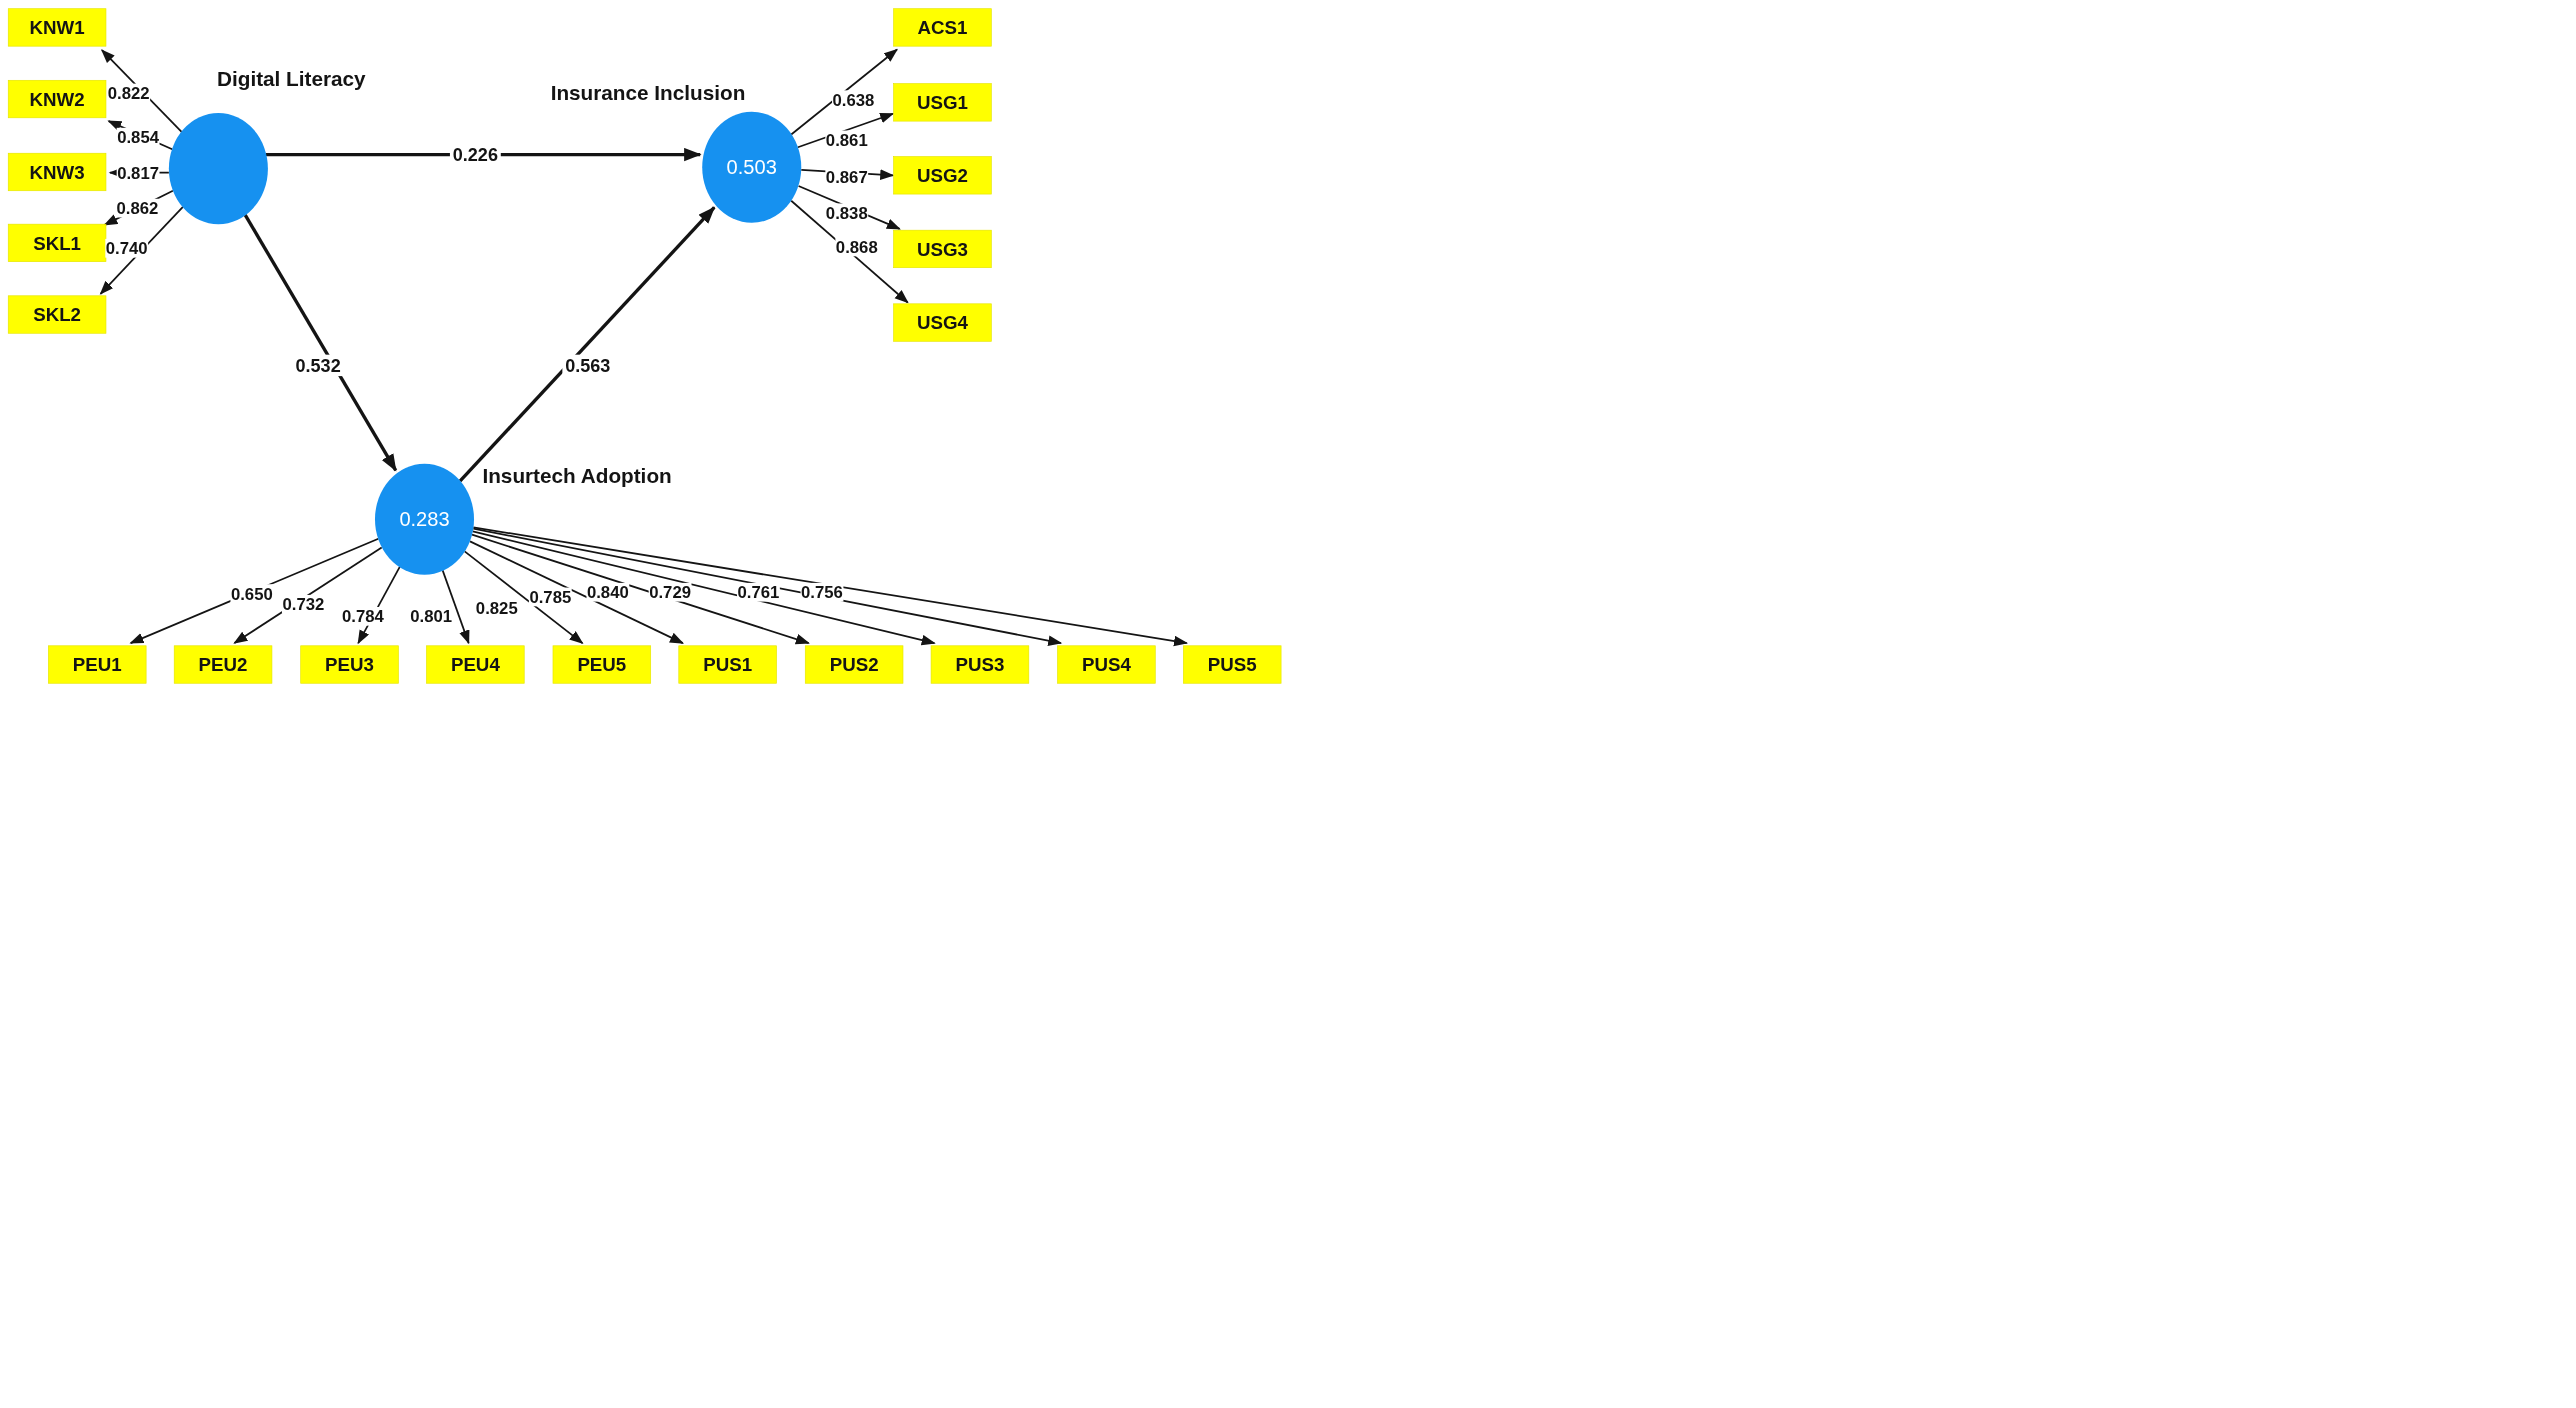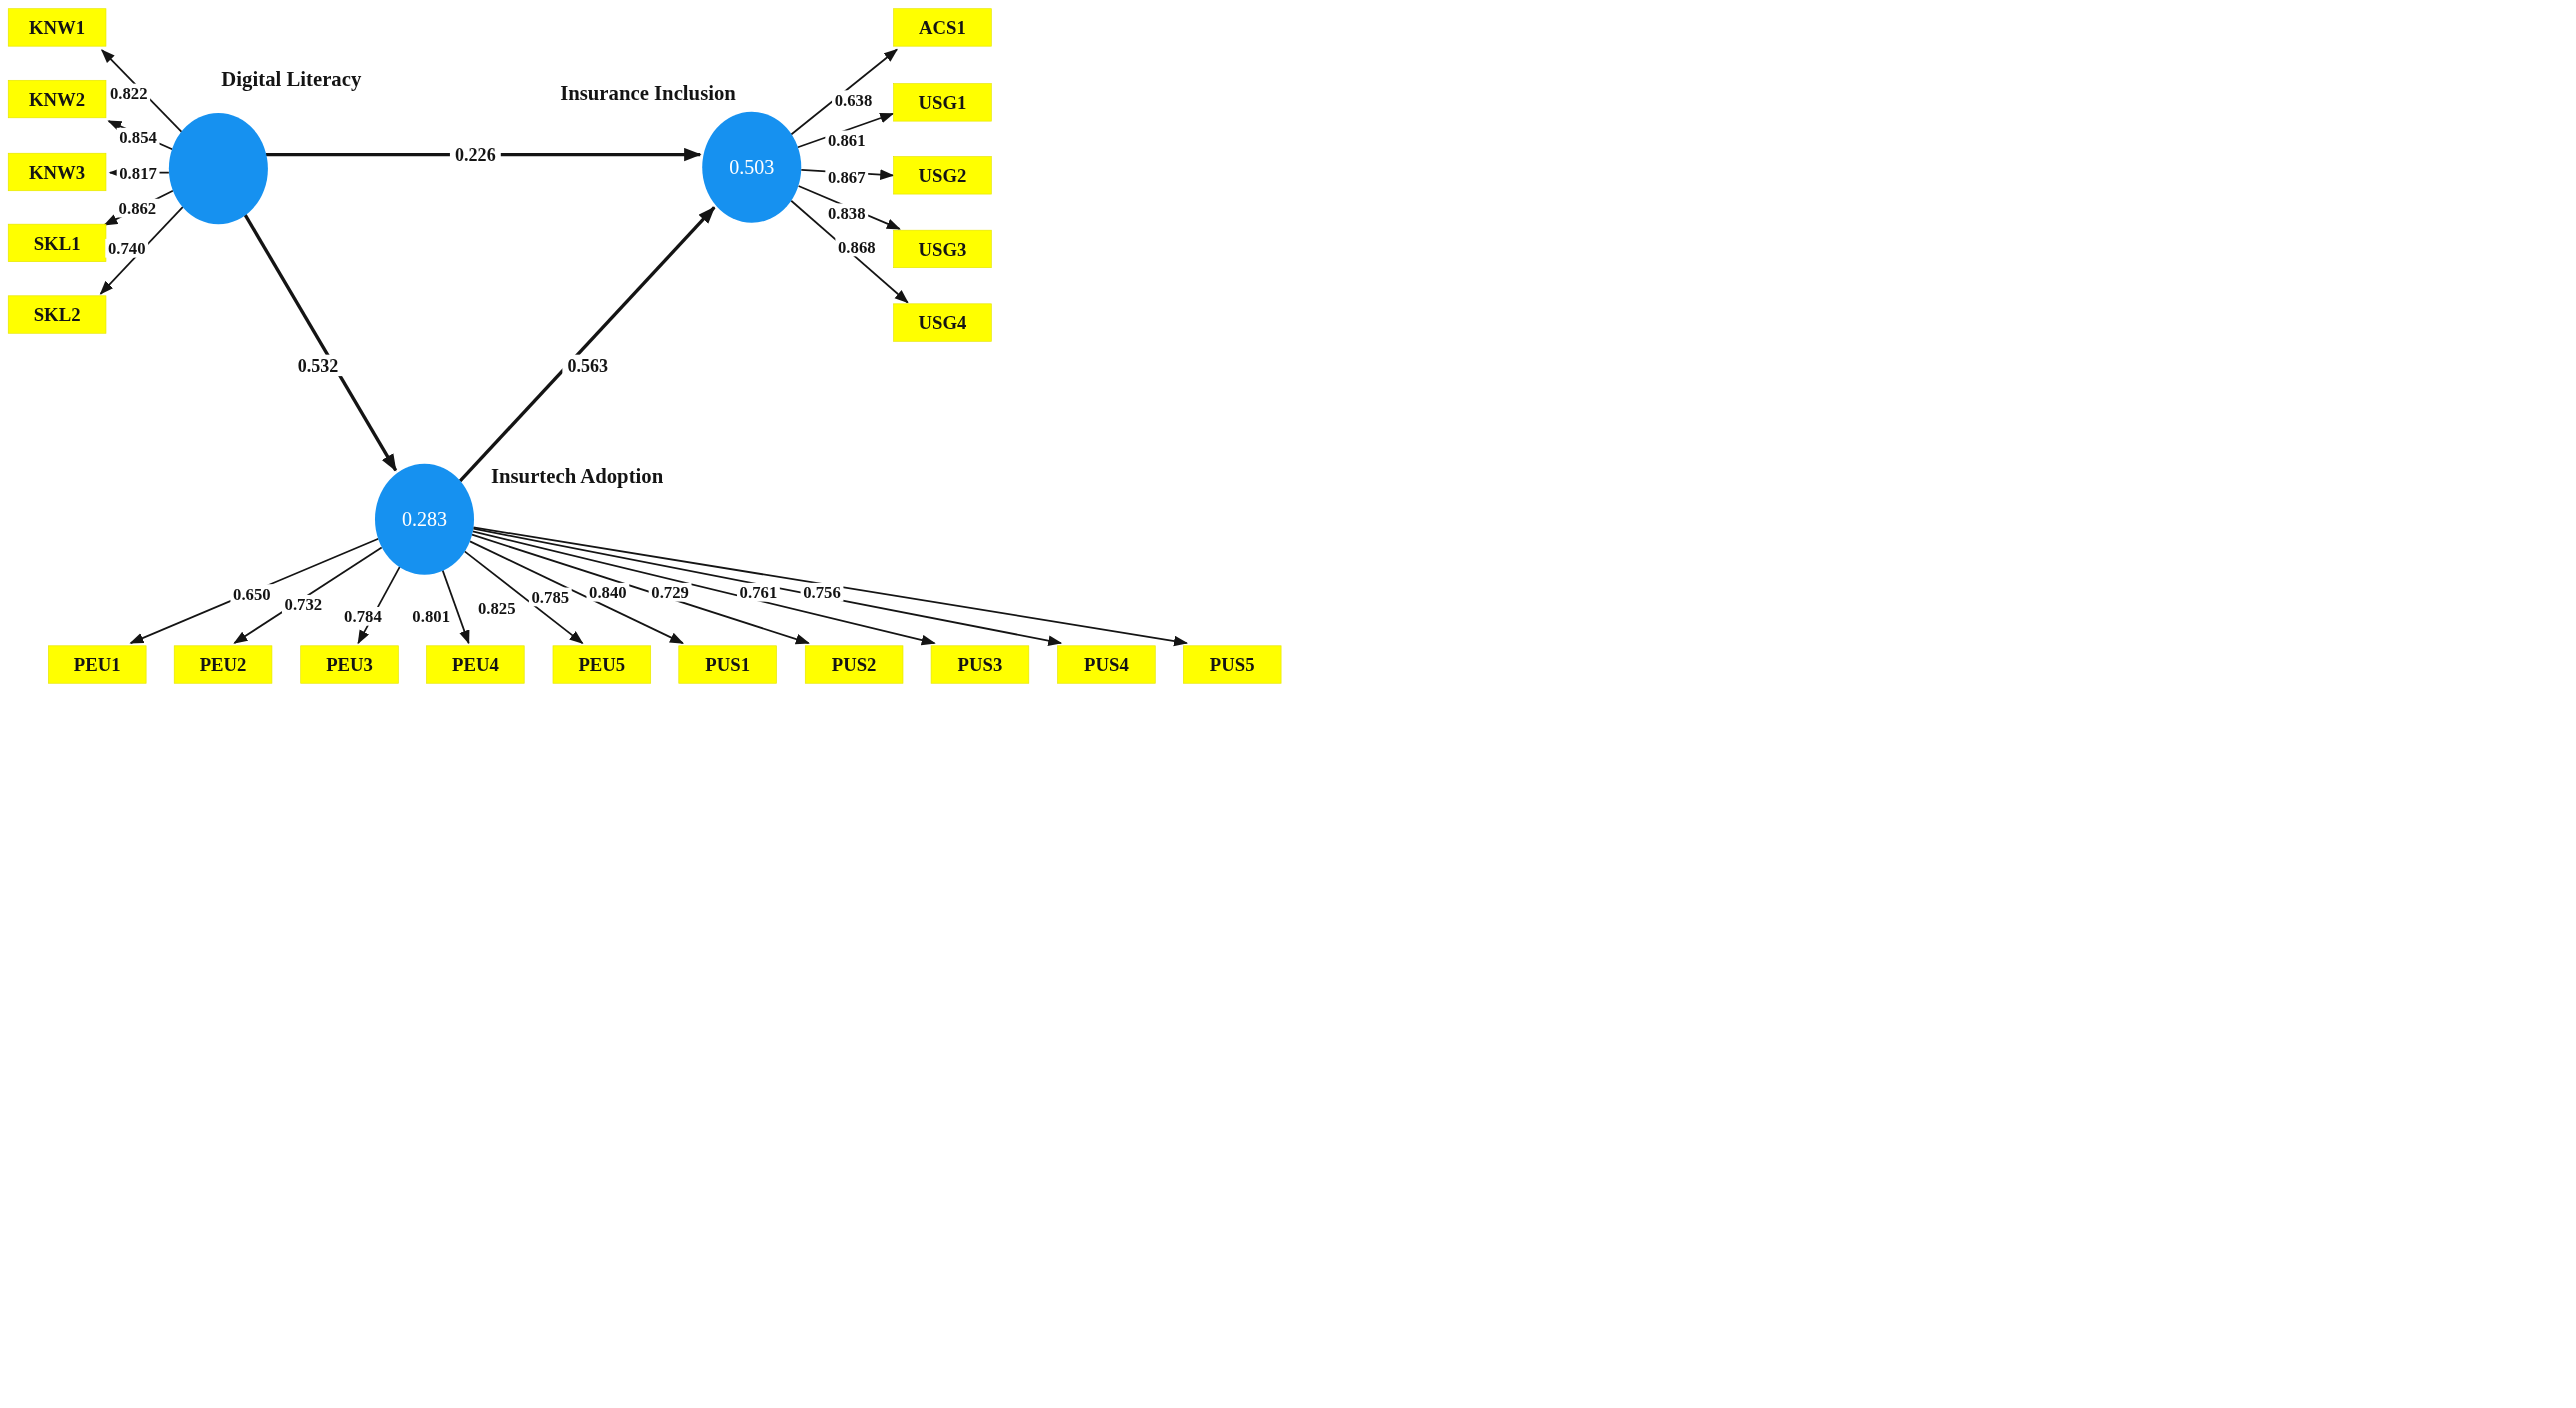--- a/index.html
+++ b/index.html
@@ -5,21 +5,21 @@
   html, body {
     margin: 0;
     padding: 0;
     background: #ffffff;
   }
   .stage {
     position: relative;
     width: 1288px;
     height: 704px;
     background: #ffffff;
-    font-family: Liberation Serif, serif;
+    font-family: Liberation Sans, sans-serif;
   }
   svg { display: block; }
   .edge {
     stroke: #141414;
     stroke-width: 2.6;
     fill: none;
   }
   .edge.structural {
     stroke-width: 5;
   }

